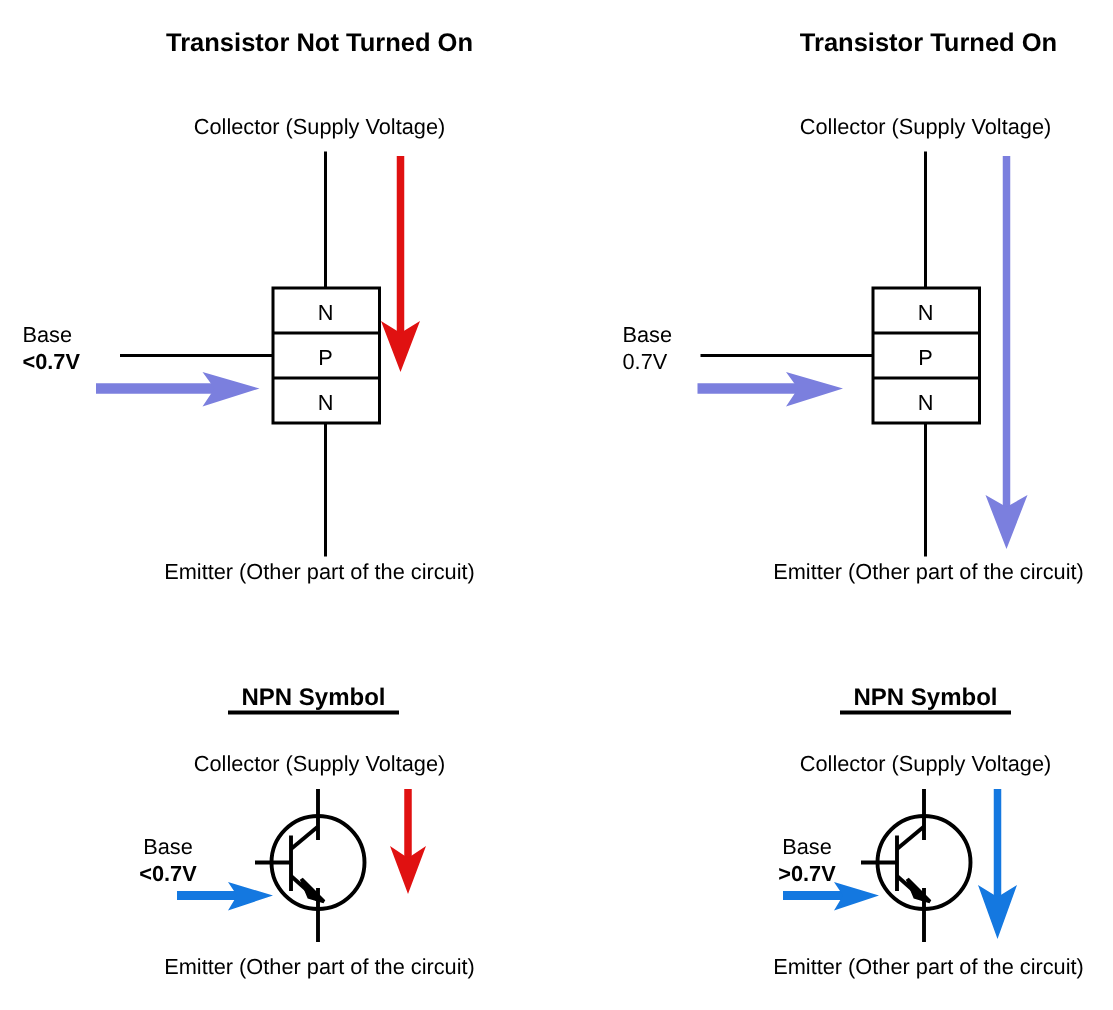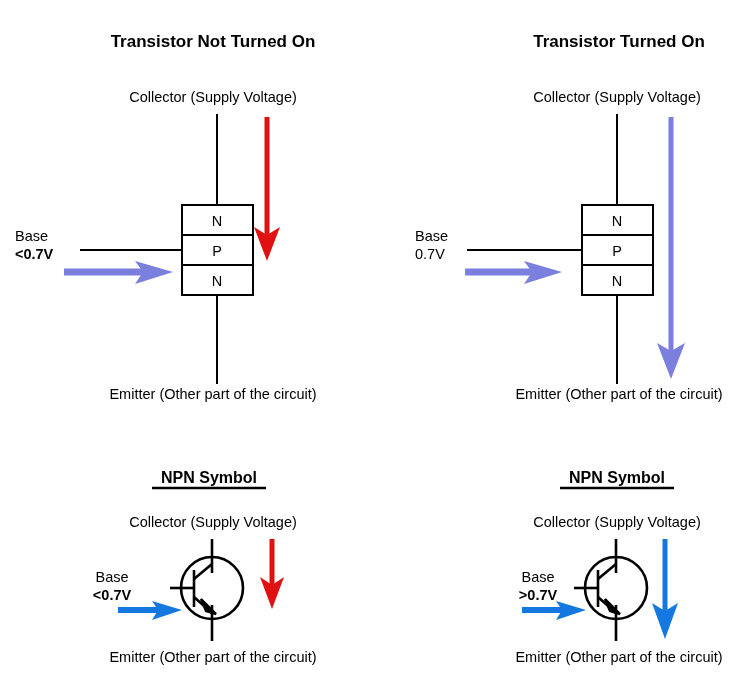--- a/index.html
+++ b/index.html
@@ -10,21 +10,21 @@
   body {
     width: 742px;
     height: 673px;
     position: relative;
     font-family: "Liberation Sans", sans-serif;
     color: #000000;
     overflow: hidden;
   }
   .stage {
     position: absolute;
-    left: 0; top: 13px;
+    left: 0; top: 0;
     width: 742px;
     height: 532px;
   }
   svg.diagram {
     position: absolute;
     left: 0; top: 0;
     width: 742px;
     height: 673px;
     display: block;
   }

